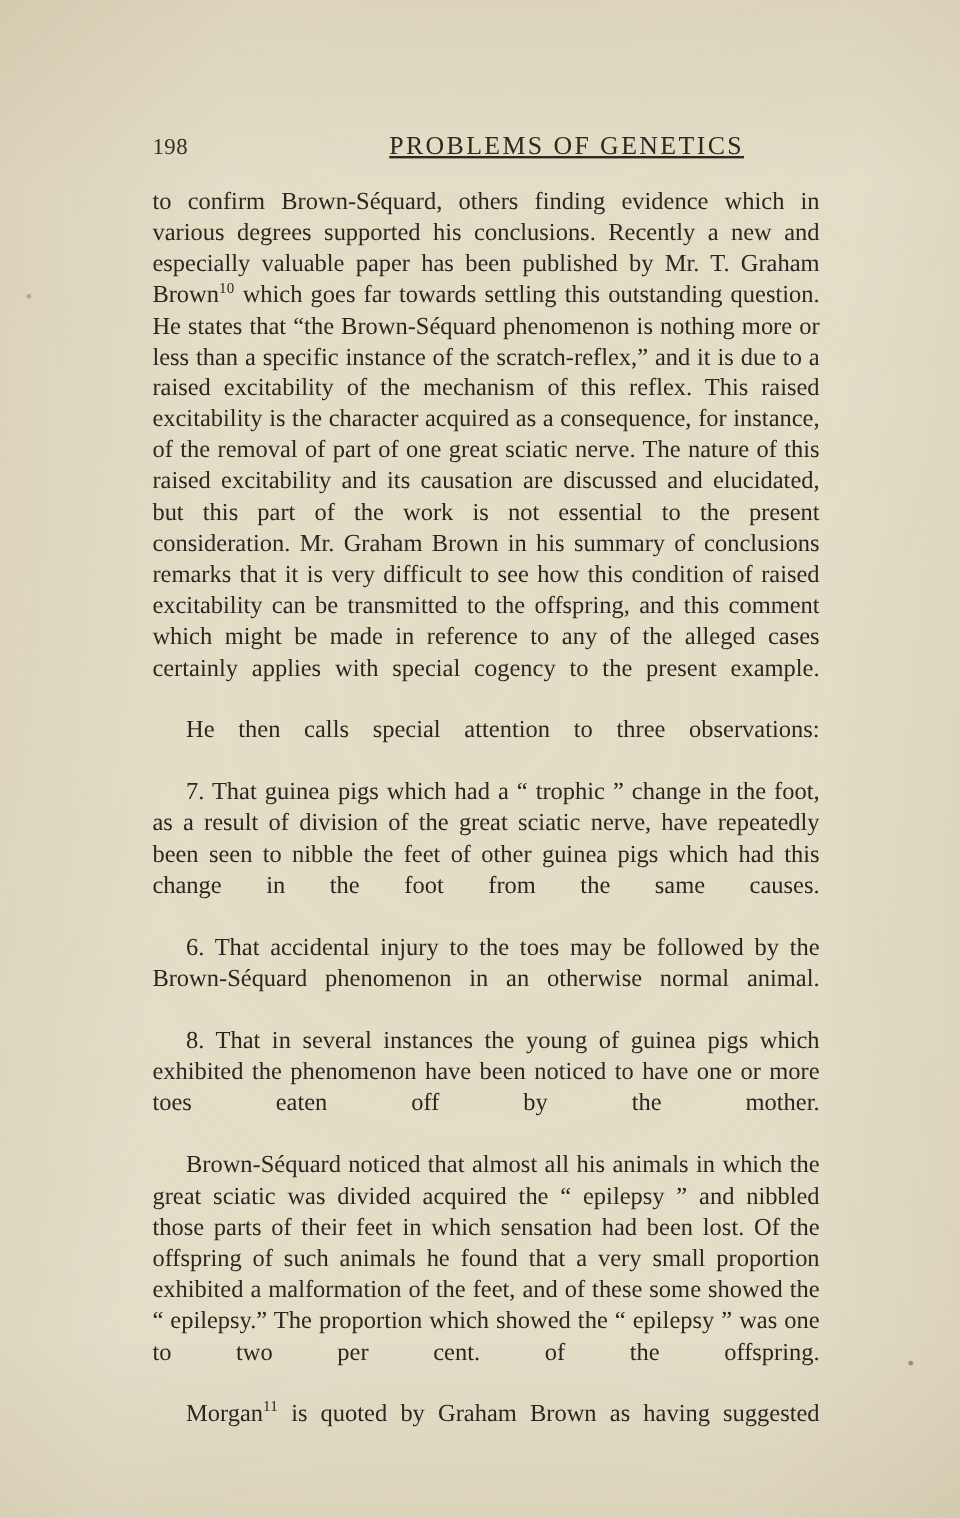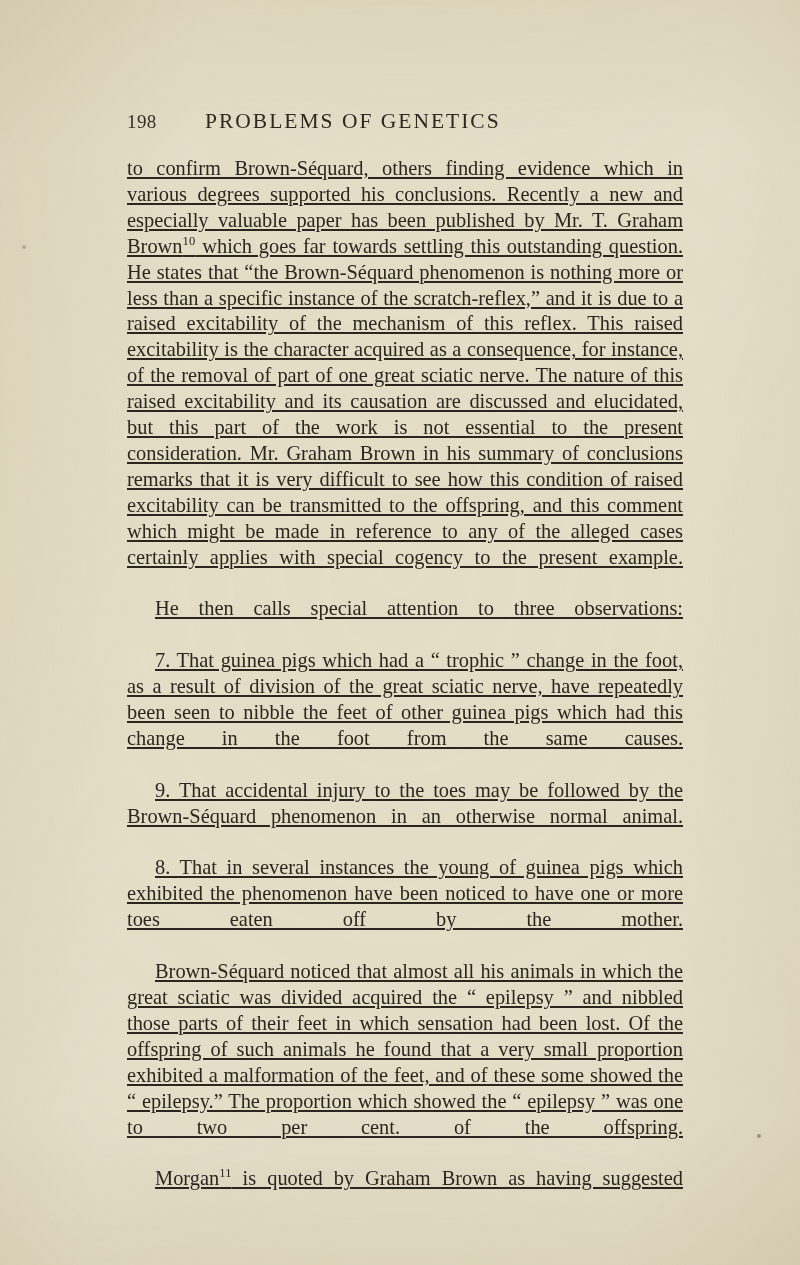--- a/index.html
+++ b/index.html
@@ -56,35 +56,35 @@
   }
   .folio {
     font-size: 19px;
     letter-spacing: .4px;
     color: #332f27;
     width: 78px;
     flex: none;
   }
   .runtitle {
     flex: 1 1 auto;
-    text-align: left;
+    text-align: right;
     font-size: 21.5px;
     letter-spacing: 2.0px;
     color: #2d2921;
     padding-right: 62px;
     white-space: nowrap;
+    text-decoration: underline;
   }
 
   
   .body-block {
     position: absolute;
     left: 127px;
     top: 152px;
     width: 556px;
-    text-decoration: underline;
   }
   p.para {
     margin: 0;
     font-size: 20.4px;
     line-height: 25.9px;
     text-align: justify;
     text-justify: inter-word;
     color: #2b2720;
     -webkit-hyphens: none;
     hyphens: none;
@@ -132,21 +132,21 @@
 
   <div class="runhead">
     <span class="folio">198</span>
     <span class="runtitle">PROBLEMS OF GENETICS</span>
   </div>
 
   <div class="body-block" id="body-block">
       <p class="para flush">to confirm Brown-Séquard, others finding evidence which in various degrees supported his conclusions.  Recently a new and especially valuable paper has been published by Mr. T. Graham Brown<sup class="fn">10</sup> which goes far towards settling this outstanding question. He states that “the Brown-Séquard phenomenon is nothing more or less than a specific instance of the scratch-reflex,” and it is due to a raised excitability of the mechanism of this reflex.  This raised excitability is the character acquired as a consequence, for instance, of the removal of part of one great sciatic nerve. The nature of this raised excitability and its causation are discussed and elucidated, but this part of the work is not essential to the present consideration.  Mr. Graham Brown in his summary of conclusions remarks that it is very difficult to see how this condition of raised excitability can be transmitted to the offspring, and this comment which might be made in reference to any of the alleged cases certainly applies with special cogency to the present example.</p>
       <p class="para indent">He then calls special attention to three observations:</p>
       <p class="para indent">7. That guinea pigs which had a “ trophic ” change in the foot, as a result of division of the great sciatic nerve, have repeatedly been seen to nibble the feet of other guinea pigs which had this change in the foot from the same causes.</p>
-      <p class="para indent">9. That accidental injury to the toes may be followed by the Brown-Séquard phenomenon in an otherwise normal animal.</p>
+      <p class="para indent">6. That accidental injury to the toes may be followed by the Brown-Séquard phenomenon in an otherwise normal animal.</p>
       <p class="para indent">8. That in several instances the young of guinea pigs which exhibited the phenomenon have been noticed to have one or more toes eaten off by the mother.</p>
       <p class="para indent">Brown-Séquard noticed that almost all his animals in which the great sciatic was divided acquired the “ epilepsy ” and nibbled those parts of their feet in which sensation had been lost. Of the offspring of such animals he found that a very small proportion exhibited a malformation of the feet, and of these some showed the “ epilepsy.”  The proportion which showed the “ epilepsy ” was one to two per cent. of the offspring.</p>
       <p class="para indent">Morgan<sup class="fn">11</sup> is quoted by Graham Brown as having suggested</p>
     </div>
 
   <div class="footnotes" id="footnote-block">
     </div>
 
 </div>
 

